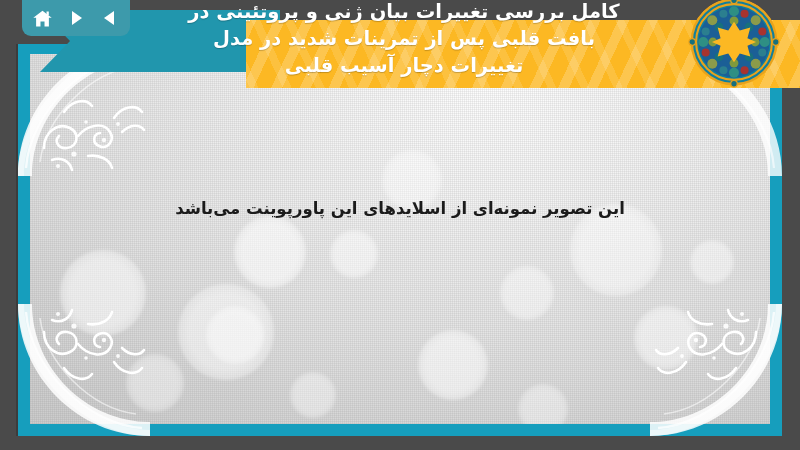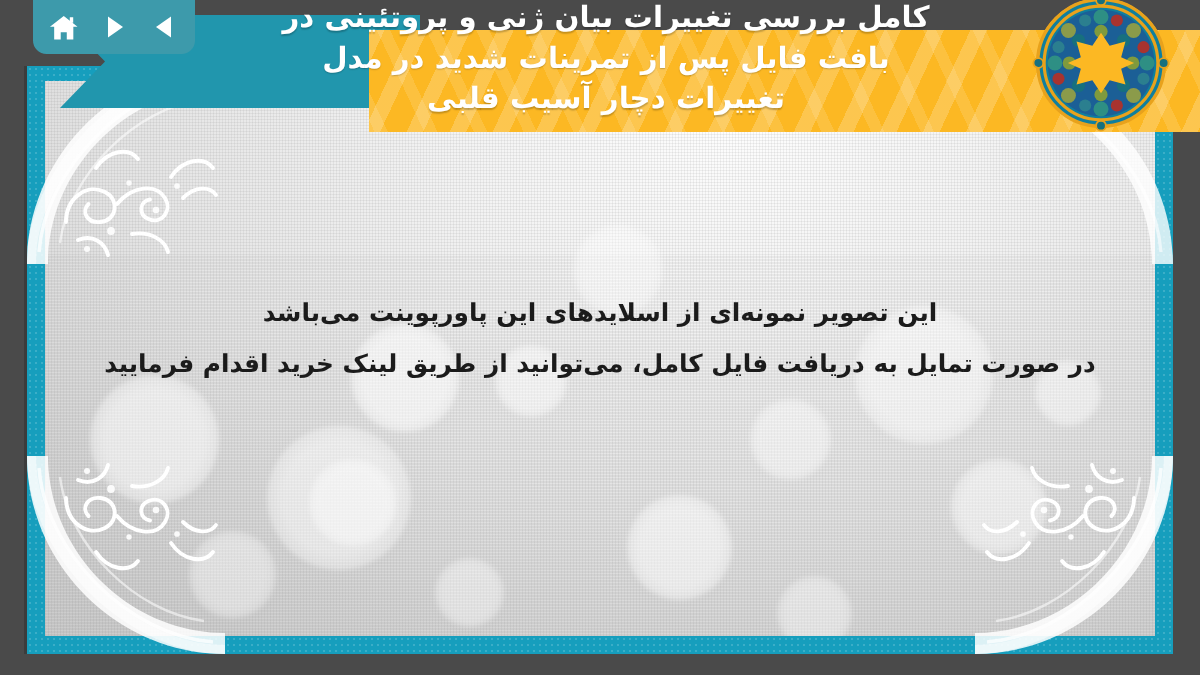--- a/index.html
+++ b/index.html
@@ -276,34 +276,33 @@
     </div>
     <div class="filigree fg-tr">
       <svg viewBox="0 0 132 132" width="132" height="132" aria-hidden="true">
         <path d="M0,132 C0,60 60,0 132,0 L132,14 C68,14 14,68 14,132 Z" fill="#ffffff" opacity=".8"></path>
         <path d="M8,124 C12,68 68,12 124,8" stroke="#ffffff" stroke-width="2.2" fill="none" opacity=".6"></path>
       </svg>
     </div>
 
     <div id="body-text">
       <span class="bline">این تصویر نمونه‌ای از اسلایدهای این پاورپوینت می‌باشد</span>
-      <span class="bline">در صورت تمایل به دریافت فایل کامل، می‌توانید از طریق لینک خرید اقدام فرمایید</span>
     </div>
 
   </div>
 
   <div id="ribbon-wrap">
     <div id="ribbon-tab"></div>
     <div id="ribbon-band"></div>
   </div>
 
   <div id="title-clip">
     <div id="title-text">
       <span class="tline">کامل بررسی تغییرات بیان ژنی و پروتئینی در</span>
-      <span class="tline">بافت فایل پس از تمرینات شدید در مدل</span>
+      <span class="tline">بافت قلبی پس از تمرینات شدید در مدل</span>
       <span class="tline">تغییرات دچار آسیب قلبی</span>
     </div>
   </div>
 
   <div id="medallion">
     <svg viewBox="0 0 100 100" width="96" height="96" aria-hidden="true">
       <defs>
         <clipPath id="mclip">
             <circle cx="50" cy="50" r="44"></circle>
           </clipPath>

